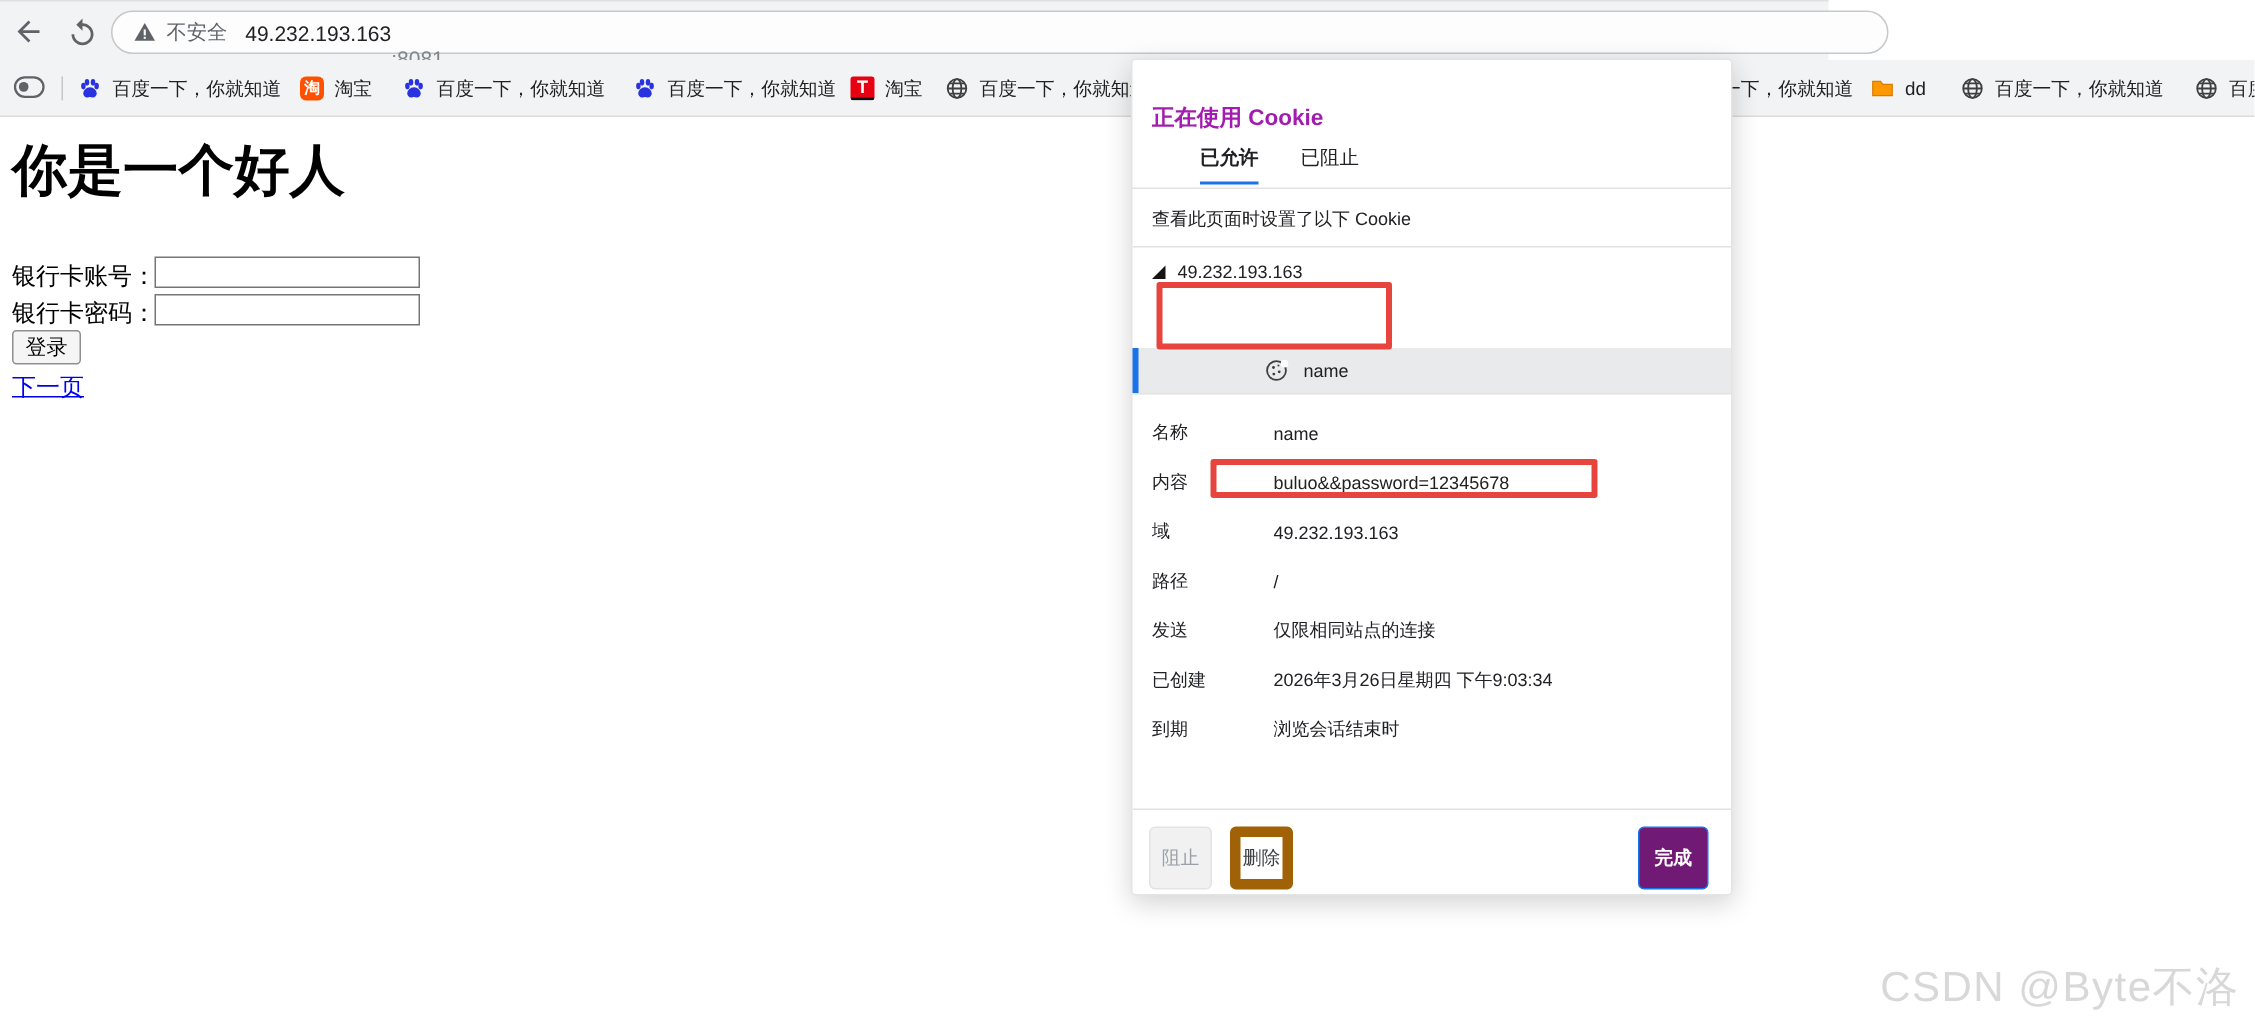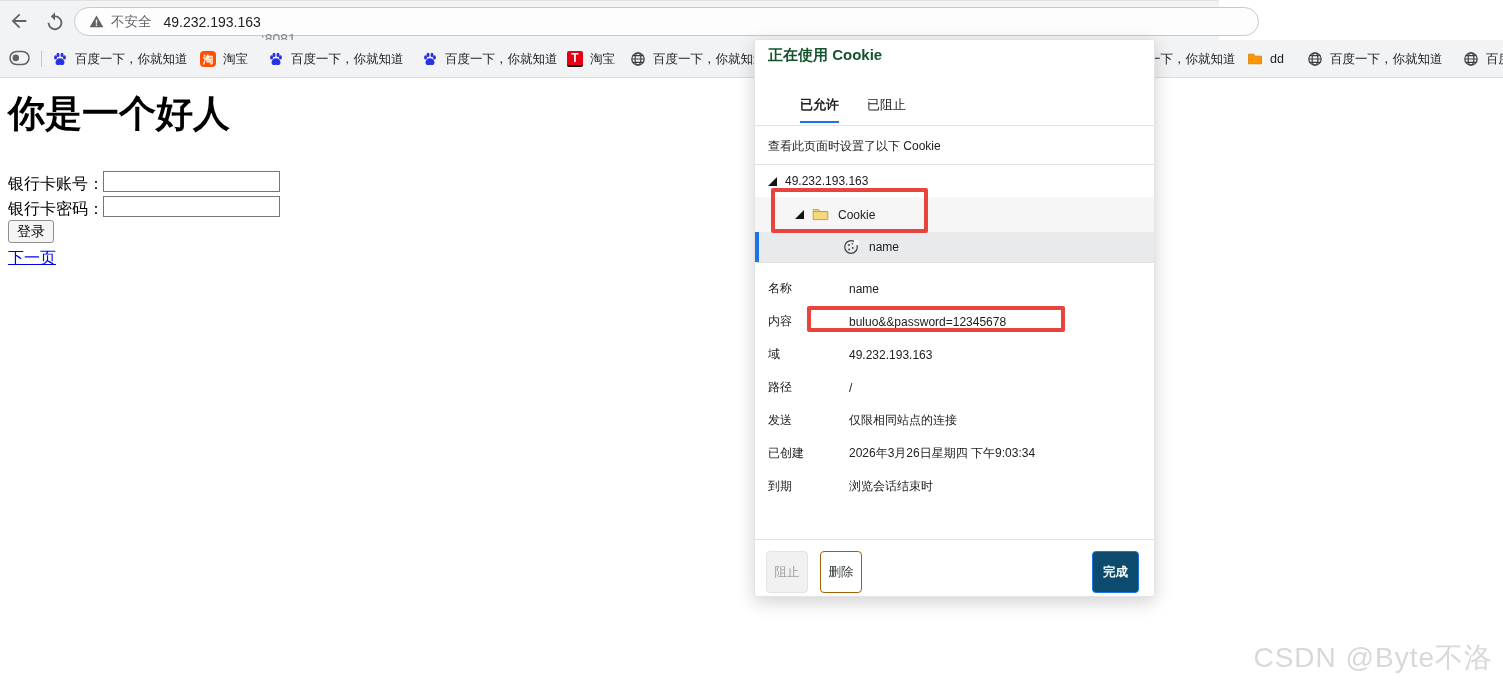--- a/index.html
+++ b/index.html
@@ -63,21 +63,21 @@
     font-family:"Liberation Sans","DejaVu Sans",sans-serif;
   }
   .next-link { position:absolute; left:8px; top:248px; font-size:16px; color:#0000ee; text-decoration:underline; cursor:pointer; }
 
   
   .dialog {
     position:absolute; left:754px; top:39px; width:401px; height:558px;
     background:#fff; border:1px solid #e4e4e4; border-radius:3px;
     box-shadow:0 5px 18px rgba(0,0,0,0.18); z-index:10;
   }
-  .dlg-title { position:absolute; left:13px; top:6px; font-size:15px; font-weight:700; color:#14532d; }
+  .dlg-title { position:absolute; left:13px; top:29px; font-size:15px; font-weight:700; color:#a21caf; }
   .dlg-tab { position:absolute; top:56px; font-size:13px; color:#202124; cursor:pointer; padding-bottom:7px;margin-left:32px; }
   .tab-allowed { left:13px; font-weight:700; border-bottom:2px solid #1a73e8; }
   .tab-blocked { left:80px; }
   .dlg-div { position:absolute; left:0; width:100%; height:1px; background:#e2e2e2; }
   .div-tabs { top:85px; } .div-desc { top:124px; } .div-tree { top:222px; } .div-foot { top:499px; }
   .dlg-desc { position:absolute; left:13px; top:98px; font-size:12px; color:#202124; }
 
   .tree-row { position:absolute; left:0; width:100%; display:flex; align-items:center; font-size:12px; color:#202124; }
   .row-domain { top:125px; height:32px; padding-left:13px; }
   .row-folder { top:157px; height:35px; padding-left:40px; background:#f6f6f7; }
@@ -95,22 +95,22 @@
 
   .ann-box { position:absolute; border:4px solid #e8443e; border-radius:2px; z-index:12; pointer-events:none; }
   .ann-cookie { left:16px; top:148px; width:157px; height:45px; }
   .ann-value  { left:52px; top:266px; width:258px; height:26px; }
 
   .dlg-btn {
     position:absolute; top:511px; height:42px; border-radius:4px; font-size:12.5px;
     font-family:"Liberation Sans","DejaVu Sans",sans-serif; cursor:pointer;
   }
   .btn-block { left:11px; width:42px; background:#f1f1f1; border:1px solid #e3e3e3; color:#9aa0a6; cursor:default; }
-  .btn-delete { left:65px; width:42px; background:#fff; border:1px solid #a16207; color:#3c4043; }
-  .btn-done { right:15px; width:47px; background:#0c4a6e; border:1px solid #1a73e8; color:#fff; font-weight:700; }
+  .btn-delete { left:65px; width:42px; background:#fff; border:7px solid #a16207; color:#3c4043; }
+  .btn-done { right:15px; width:47px; background:#701a75; border:1px solid #1a73e8; color:#fff; font-weight:700; }
 
   .watermark {
     position:absolute; right:10px; bottom:6px; z-index:5;
     font-size:28px; color:#d8d8d8; letter-spacing:1px;
   }
 </style>
 </head>
 <body>
 
 <div class="toolbar">
@@ -268,30 +268,20 @@
   <div class="dlg-tab tab-blocked">已阻止</div>
   <div class="dlg-div div-tabs"></div>
 
   <div class="dlg-desc">查看此页面时设置了以下 Cookie</div>
   <div class="dlg-div div-desc"></div>
 
   <div class="tree-row row-domain">
     <span class="tri"></span>
     <span>49.232.193.163</span>
   </div>
-  <div class="tree-row row-folder">
-    <span class="tri"></span>
-    <span class="tree-ic">
-        <svg viewBox="0 0 17 15">
-          <path d="M1.2 2.6h5.6l1.4 2h7.6v8H1.2z" fill="#f7d87d" stroke="#c9a23f" stroke-width="1"></path>
-          <path d="M1.2 4.6h14.6" stroke="#c9a23f" stroke-width="1" fill="none"></path>
-        </svg>
-      </span>
-    <span>Cookie</span>
-  </div>
   <div class="tree-row row-name">
     <span class="cookie-ic">
         <svg viewBox="0 0 16 16">
           <circle cx="8" cy="8" r="6.3" fill="none" stroke="#3c4043" stroke-width="1.2"></circle>
           <circle cx="13.4" cy="3.4" r="2.6" fill="#fff"></circle>
           <circle cx="6" cy="6" r=".95" fill="#3c4043"></circle>
           <circle cx="9.8" cy="8.9" r=".95" fill="#3c4043"></circle>
           <circle cx="6.2" cy="10.4" r=".95" fill="#3c4043"></circle>
           <circle cx="9.3" cy="4.7" r=".7" fill="#3c4043"></circle>
         </svg>

